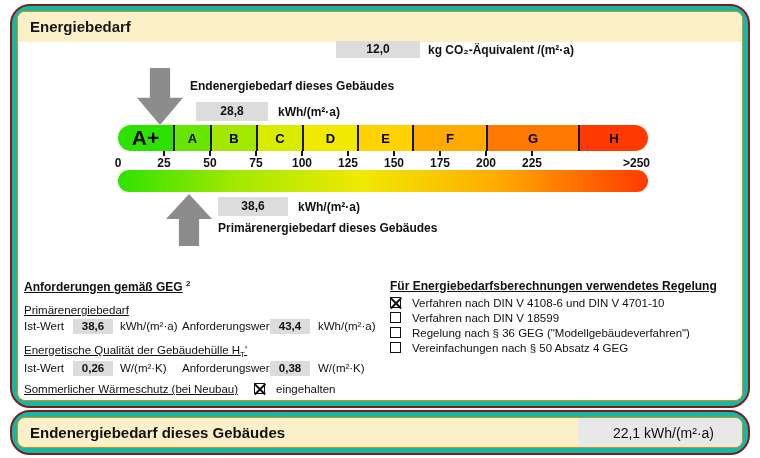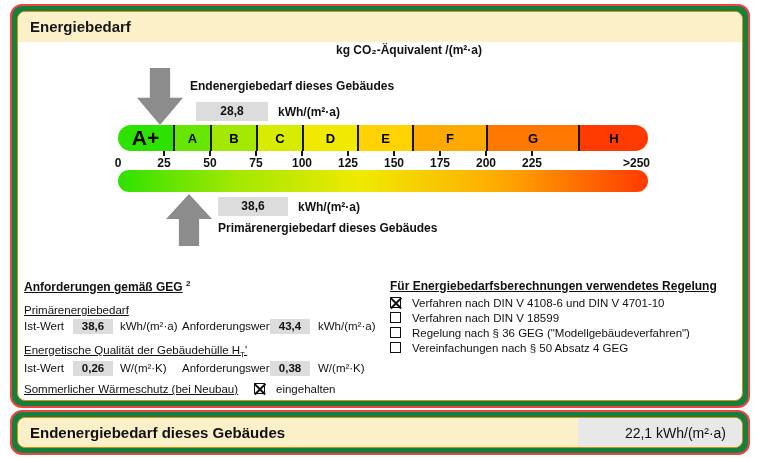--- a/index.html
+++ b/index.html
@@ -1,21 +1,21 @@
 <!DOCTYPE html>
 <html><head>
 <meta charset="utf-8">
 <style>
   * { margin:0; padding:0; box-sizing:border-box; }
   html,body { width:760px; height:458px; background:#ffffff;
     font-family:"Liberation Sans","DejaVu Sans",sans-serif; color:#111; }
   .stage { position:relative; width:760px; height:458px; background:#fff; overflow:hidden; }
 
-  .panel { position:absolute; border:2px solid #ef4444; background:#15803d;
-    border-radius:12px; padding:5px; }
+  .panel { position:absolute; border:2px solid #7f1d1d; background:#14b8a6;
+    border-radius:20px; padding:5px; }
   .panel-inner { position:relative; width:100%; height:100%; background:#fff;
     border:1px solid #da8e10; border-radius:8px; overflow:hidden; }
 
   .main-panel { left:10px; top:4px; width:740px; height:404px; }
   .footer-panel { left:10px; top:410px; width:740px; height:45px; }
   .footer-panel .panel-inner { background:#fcf0c8; }
 
   .header-band { position:absolute; left:0; top:0; right:0; height:30px; background:#fcf0c8; }
   .header-title { position:absolute; left:12px; top:0; line-height:30px;
     font-size:15px; font-weight:bold; color:#161616; }
@@ -92,35 +92,36 @@
   .proc-item { position:absolute; left:372px; font-size:11.5px; height:14px; white-space:nowrap; }
   .proc-item .checkbox { position:absolute; left:0; top:0; }
   .proc-item .lbl { position:absolute; left:22px; top:0; line-height:13px; }
   .summer-check { position:absolute; left:230px; top:0; }
   .summer-status { position:absolute; left:252px; top:0; }
 
   .footer-content { position:relative; width:100%; height:100%; display:flex; align-items:center; }
   .footer-title { font-size:15px; font-weight:bold; margin-left:12px; white-space:nowrap; }
   .footer-note { font-size:14px; margin-left:7px; white-space:nowrap; }
   .footer-valbox { position:absolute; right:0; top:0; bottom:0; width:164px; background:#e8e8e8;
-    display:flex; align-items:center; justify-content:flex-end; padding-right:16px; font-size:14px; }
+    display:flex; align-items:center; justify-content:flex-end; padding-right:28px; font-size:14px; }
 </style>
 </head>
 <body>
 
 <div class="stage">
 
   <div class="panel main-panel">
     <div class="panel-inner">
 
       <div class="header-band">
         <div class="header-title">Energiebedarf</div>
       </div>
 
       <div class="row-flex emissions-row">
+        <span class="valbox">12,0</span>
         <span class="b12">kg CO₂-Äquivalent /(m²·a)</span>
       </div>
 
       <div class="arrow arrow-down end-arrow" style="background-color: rgb(140, 140, 140);"></div>
       <div class="end-label b12">Endenergiebedarf dieses Gebäudes</div>
       <div class="row-flex end-value-row">
         <span class="valbox">28,8</span>
         <span class="b12">kWh/(m²·a)</span>
       </div>
 

